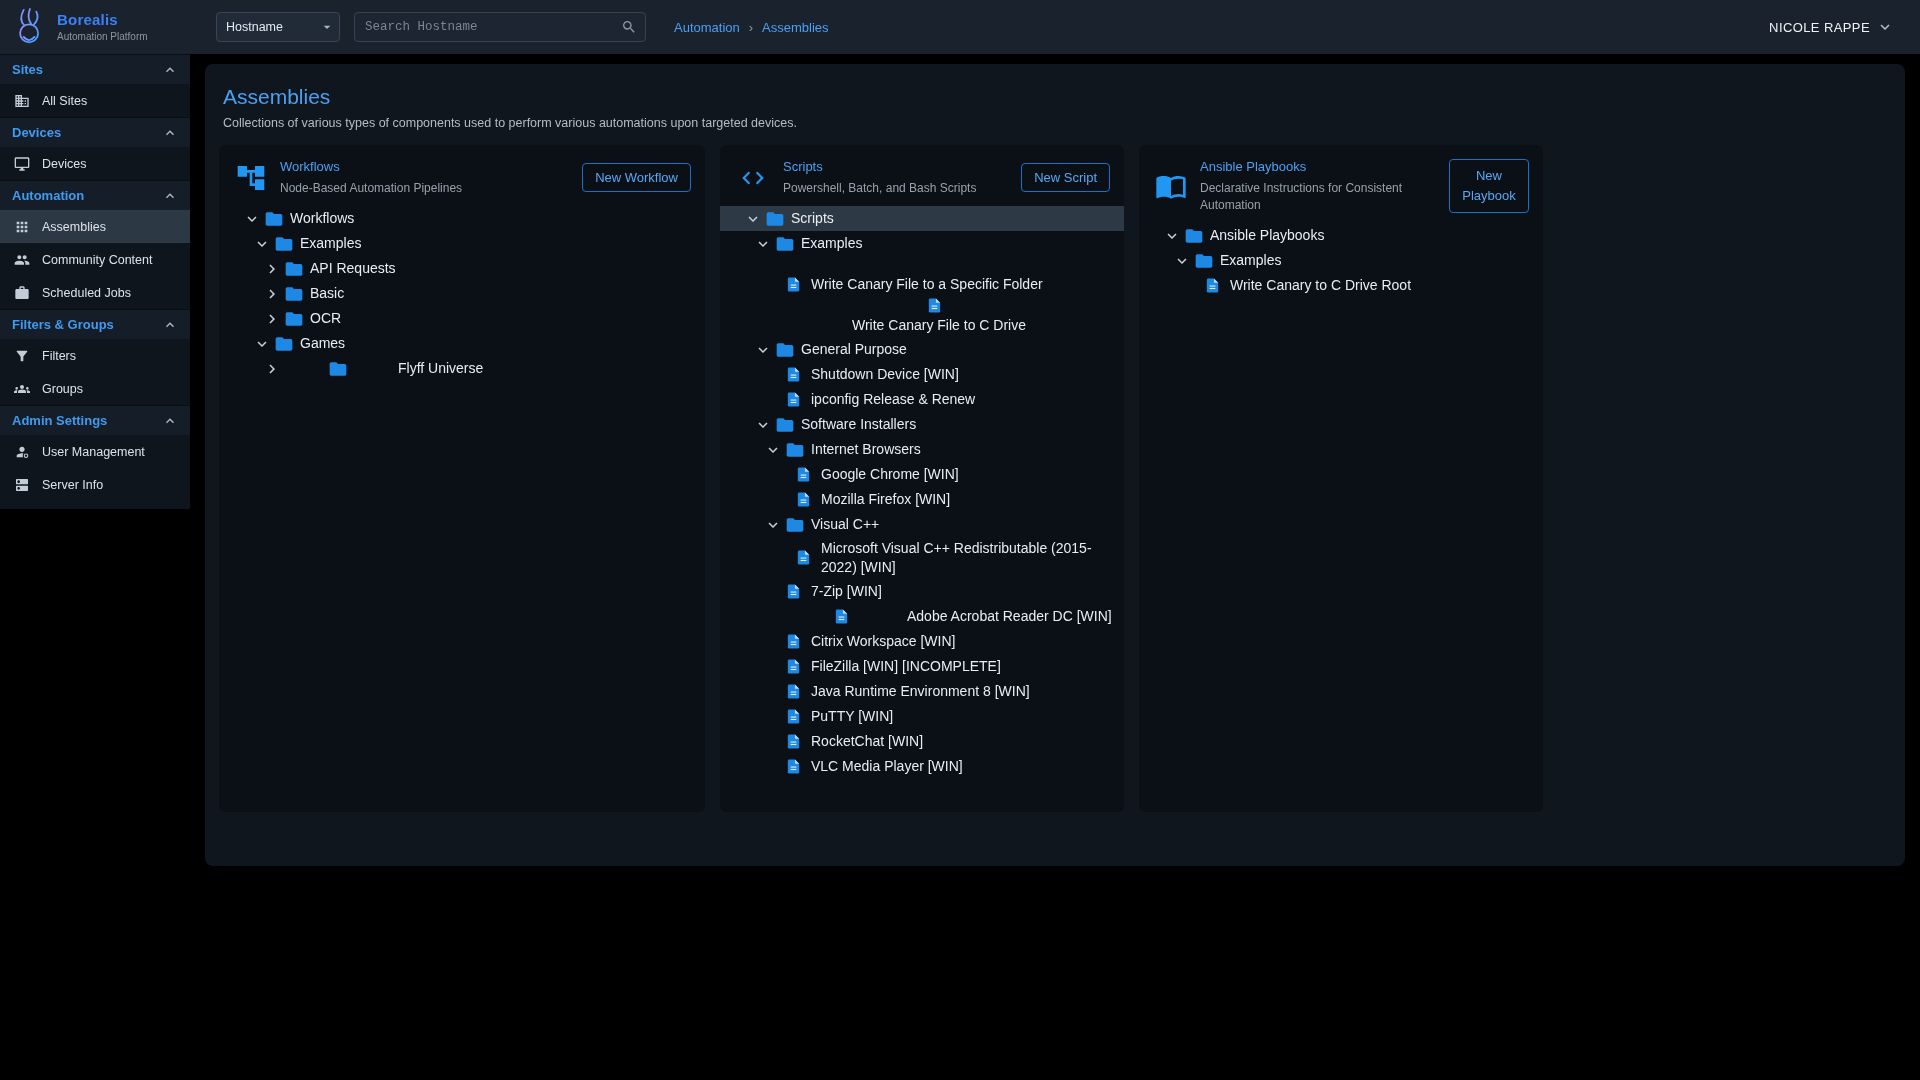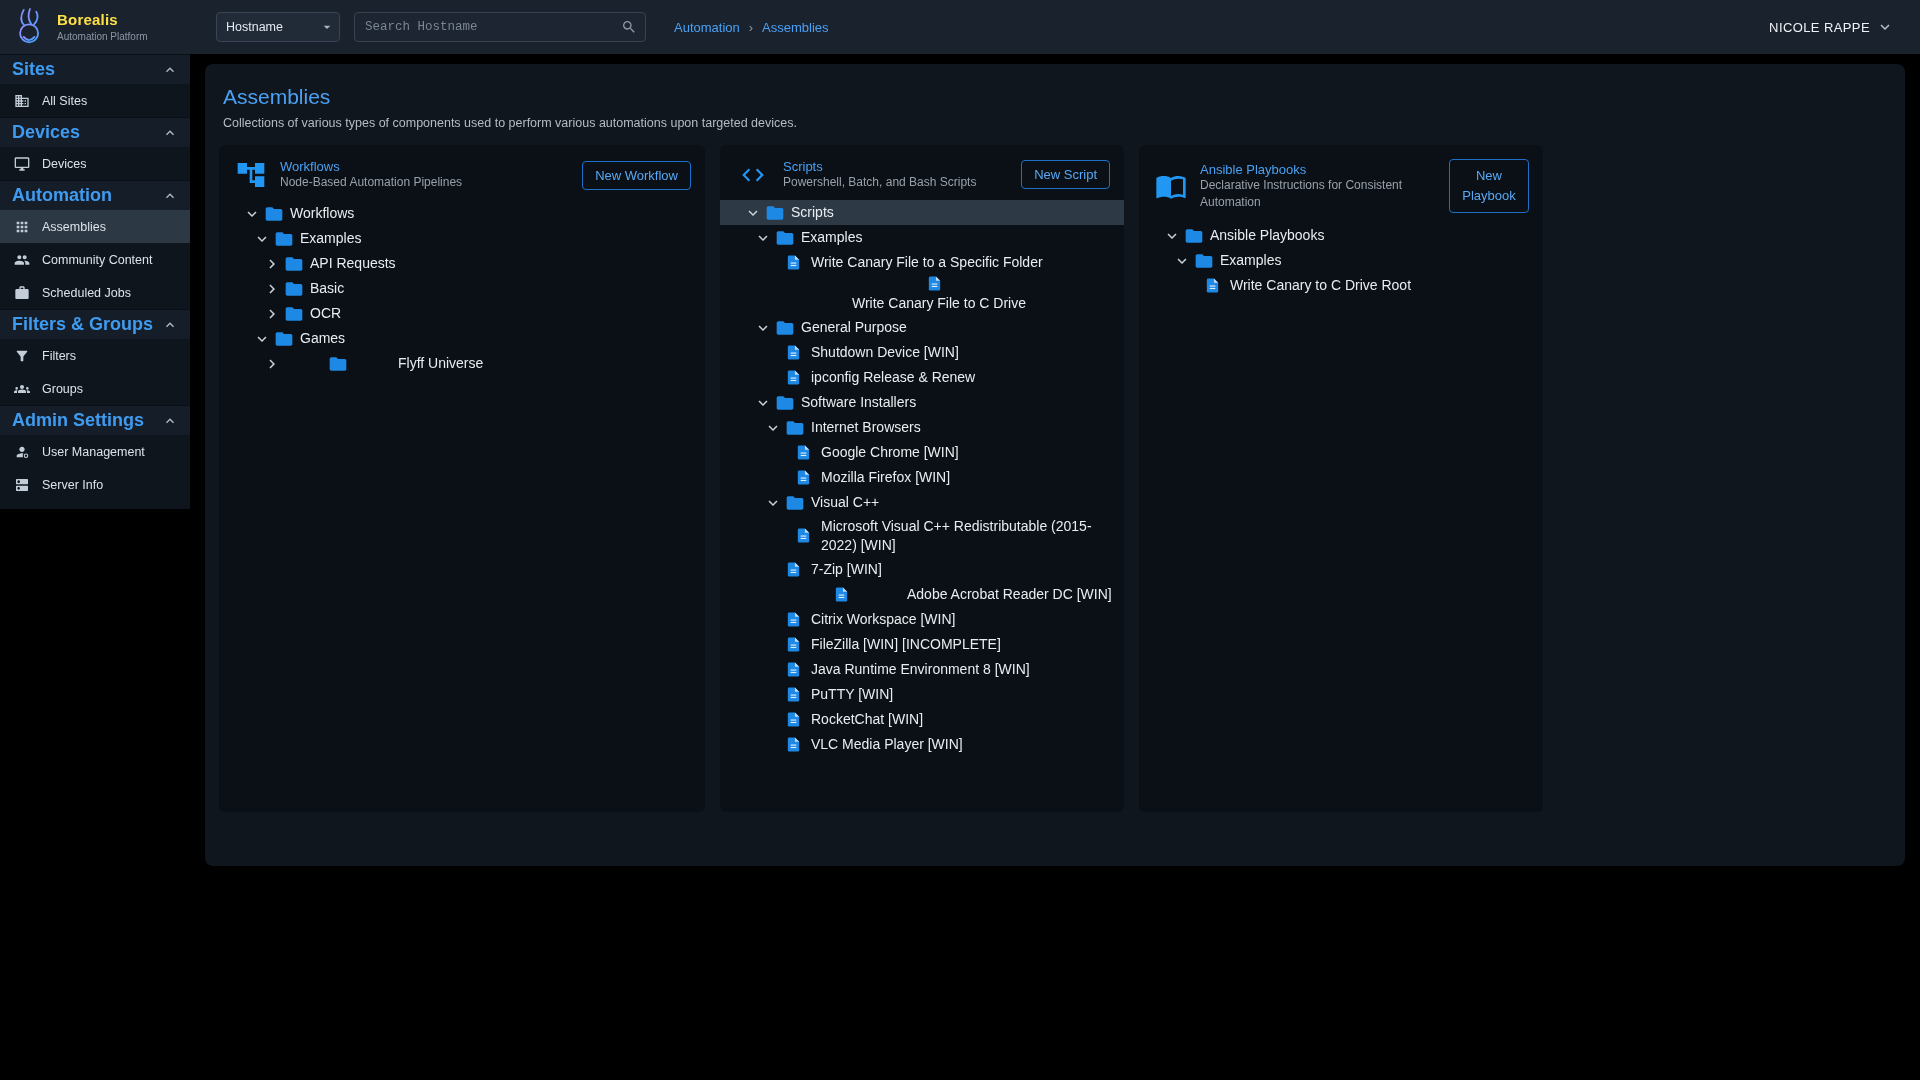--- a/index.html
+++ b/index.html
@@ -10,21 +10,21 @@
     font-family:"Liberation Sans", sans-serif;
   }
 
   
   .topbar {
     position:absolute; top:0; left:0; width:1920px; height:54px;
     background:#1a222e; display:flex; align-items:center;
   }
   .brand { width:196px; display:flex; align-items:center; gap:9px; padding-left:12px; }
   .logo { display:flex; }
-  .brand-name { font-size:15px; font-weight:700; color:#fde047; letter-spacing:.2px; line-height:1.1; }
+  .brand-name { font-size:15px; font-weight:700; color:#3b82f6; letter-spacing:.2px; line-height:1.1; }
   .brand-sub  { font-size:10px; color:#8b95a2; margin-top:2px; }
 
   .host-select {
     margin-left:20px; width:124px; height:30px; background:#212b38;
     border:1px solid #3a4454; border-radius:4px; display:flex; align-items:center;
     justify-content:space-between; padding:0 4px 0 9px; font-size:12.5px; color:#e3e9f0; cursor:pointer;
   }
   .host-select .caret { color:#aab4bf; display:flex; }
 
   .searchbox {
@@ -46,21 +46,21 @@
   .user { display:flex; align-items:center; gap:6px; padding-right:26px; font-size:13px;
           color:#eef2f6; letter-spacing:.4px; cursor:pointer; }
   .user .uchev { color:#b6c0cb; display:flex; }
 
   
   .sidebar { position:absolute; top:54px; left:0; width:190px; background:#0e151d; padding-bottom:8px; }
   .sb-section-head {
     height:30px; background:#151e28; display:flex; align-items:center; justify-content:space-between;
     padding:0 12px; cursor:pointer; border-top:1px solid #0a0f15;
   }
-  .sb-section-label { color:#3f9bf0; font-size:18px; font-weight:700; }
+  .sb-section-label { color:#3f9bf0; font-size:13px; font-weight:700; }
   .sb-chev { color:#aeb8c3; display:flex; }
   .sb-item {
     height:33px; display:flex; align-items:center; gap:11px; padding:0 12px 0 14px;
     font-size:12.5px; color:#dbe2e9; cursor:pointer;
   }
   .sb-item.active { background:#2c3844; }
   .sb-icon { width:17px; display:flex; color:#c3cdd8; }
   .sb-label { white-space:nowrap; }
 
   
@@ -74,21 +74,21 @@
   .cards { display:flex; gap:15px; margin-top:15px; align-items:flex-start; }
   .card { background:#0b1016; border-radius:6px; padding:12px; height:667px; overflow:hidden; }
   .card:nth-child(1) { width:486px; }
   .card:nth-child(2) { width:404px; }
   .card:nth-child(3) { width:404px; }
 
   .card-head { display:flex; align-items:center; gap:13px; padding:2px 2px 0 4px; }
   .card-icon { color:#2196f3; display:flex; flex:0 0 auto; }
   .card-titles { flex:1; min-width:0; }
   .card-title { font-size:13px; color:#4aa0f3; }
-  .card-sub { font-size:12px; color:#98a1ab; margin-top:0; line-height:1.35; }
+  .card-sub { font-size:12px; color:#98a1ab; margin-top:6px; line-height:1.35; }
   .card-btn {
     background:transparent; border:1px solid #1d6fc7; color:#58a8f5; font-family:inherit;
     font-size:13px; border-radius:4px; padding:6px 12px; cursor:pointer; white-space:nowrap; flex:0 0 auto;
   }
   .card:nth-child(3) .card-btn { white-space:normal; width:80px; padding:6px 8px; line-height:1.55; text-align:center; }
 
   .card-tree { margin:10px -12px 0; }
   .tree-row { display:flex; align-items:center; min-height:25px; padding-right:10px; cursor:pointer; }
   .tree-row.selected { background:#2d3a46; }
   .tree-chev { width:21px; min-width:21px; display:flex; align-items:center; color:#c9d2da; }
@@ -424,21 +424,21 @@
                   <path d="M7.41 8.59 12 13.17l4.59-4.58L18 10l-6 6-6-6z"></path>
                 </svg>
               </span>
               <span class="tree-ico">
                 <svg width="20" height="20" viewBox="0 0 24 24" fill="currentColor">
                   <path d="M10 4H4c-1.1 0-2 .9-2 2v12c0 1.1.9 2 2 2h16c1.1 0 2-.9 2-2V8c0-1.1-.9-2-2-2h-8l-2-2z"></path>
                 </svg>
               </span>
               <span class="tree-label">Examples</span>
             </div>
-            <div class="tree-row" style="padding-left: 44px;">
+            <div class="tree-row" style="padding-left: 44px; margin-top: 16px;">
               <span class="tree-chev"></span>
               <span class="tree-ico">
                 <svg width="17" height="17" viewBox="0 0 24 24">
                   <path fill="currentColor" d="M14 2H6a2 2 0 0 0-2 2v16a2 2 0 0 0 2 2h12a2 2 0 0 0 2-2V8l-6-6z"></path>
                   <path fill="#bfdcf8" d="M14 2v6h6z"></path>
                   <rect x="8" y="12" width="8" height="1.6" fill="#dcedfb"></rect>
                   <rect x="8" y="15.4" width="8" height="1.6" fill="#dcedfb"></rect>
                 </svg>
               </span>
               <span class="tree-label">Write Canary File to a Specific Folder</span>

